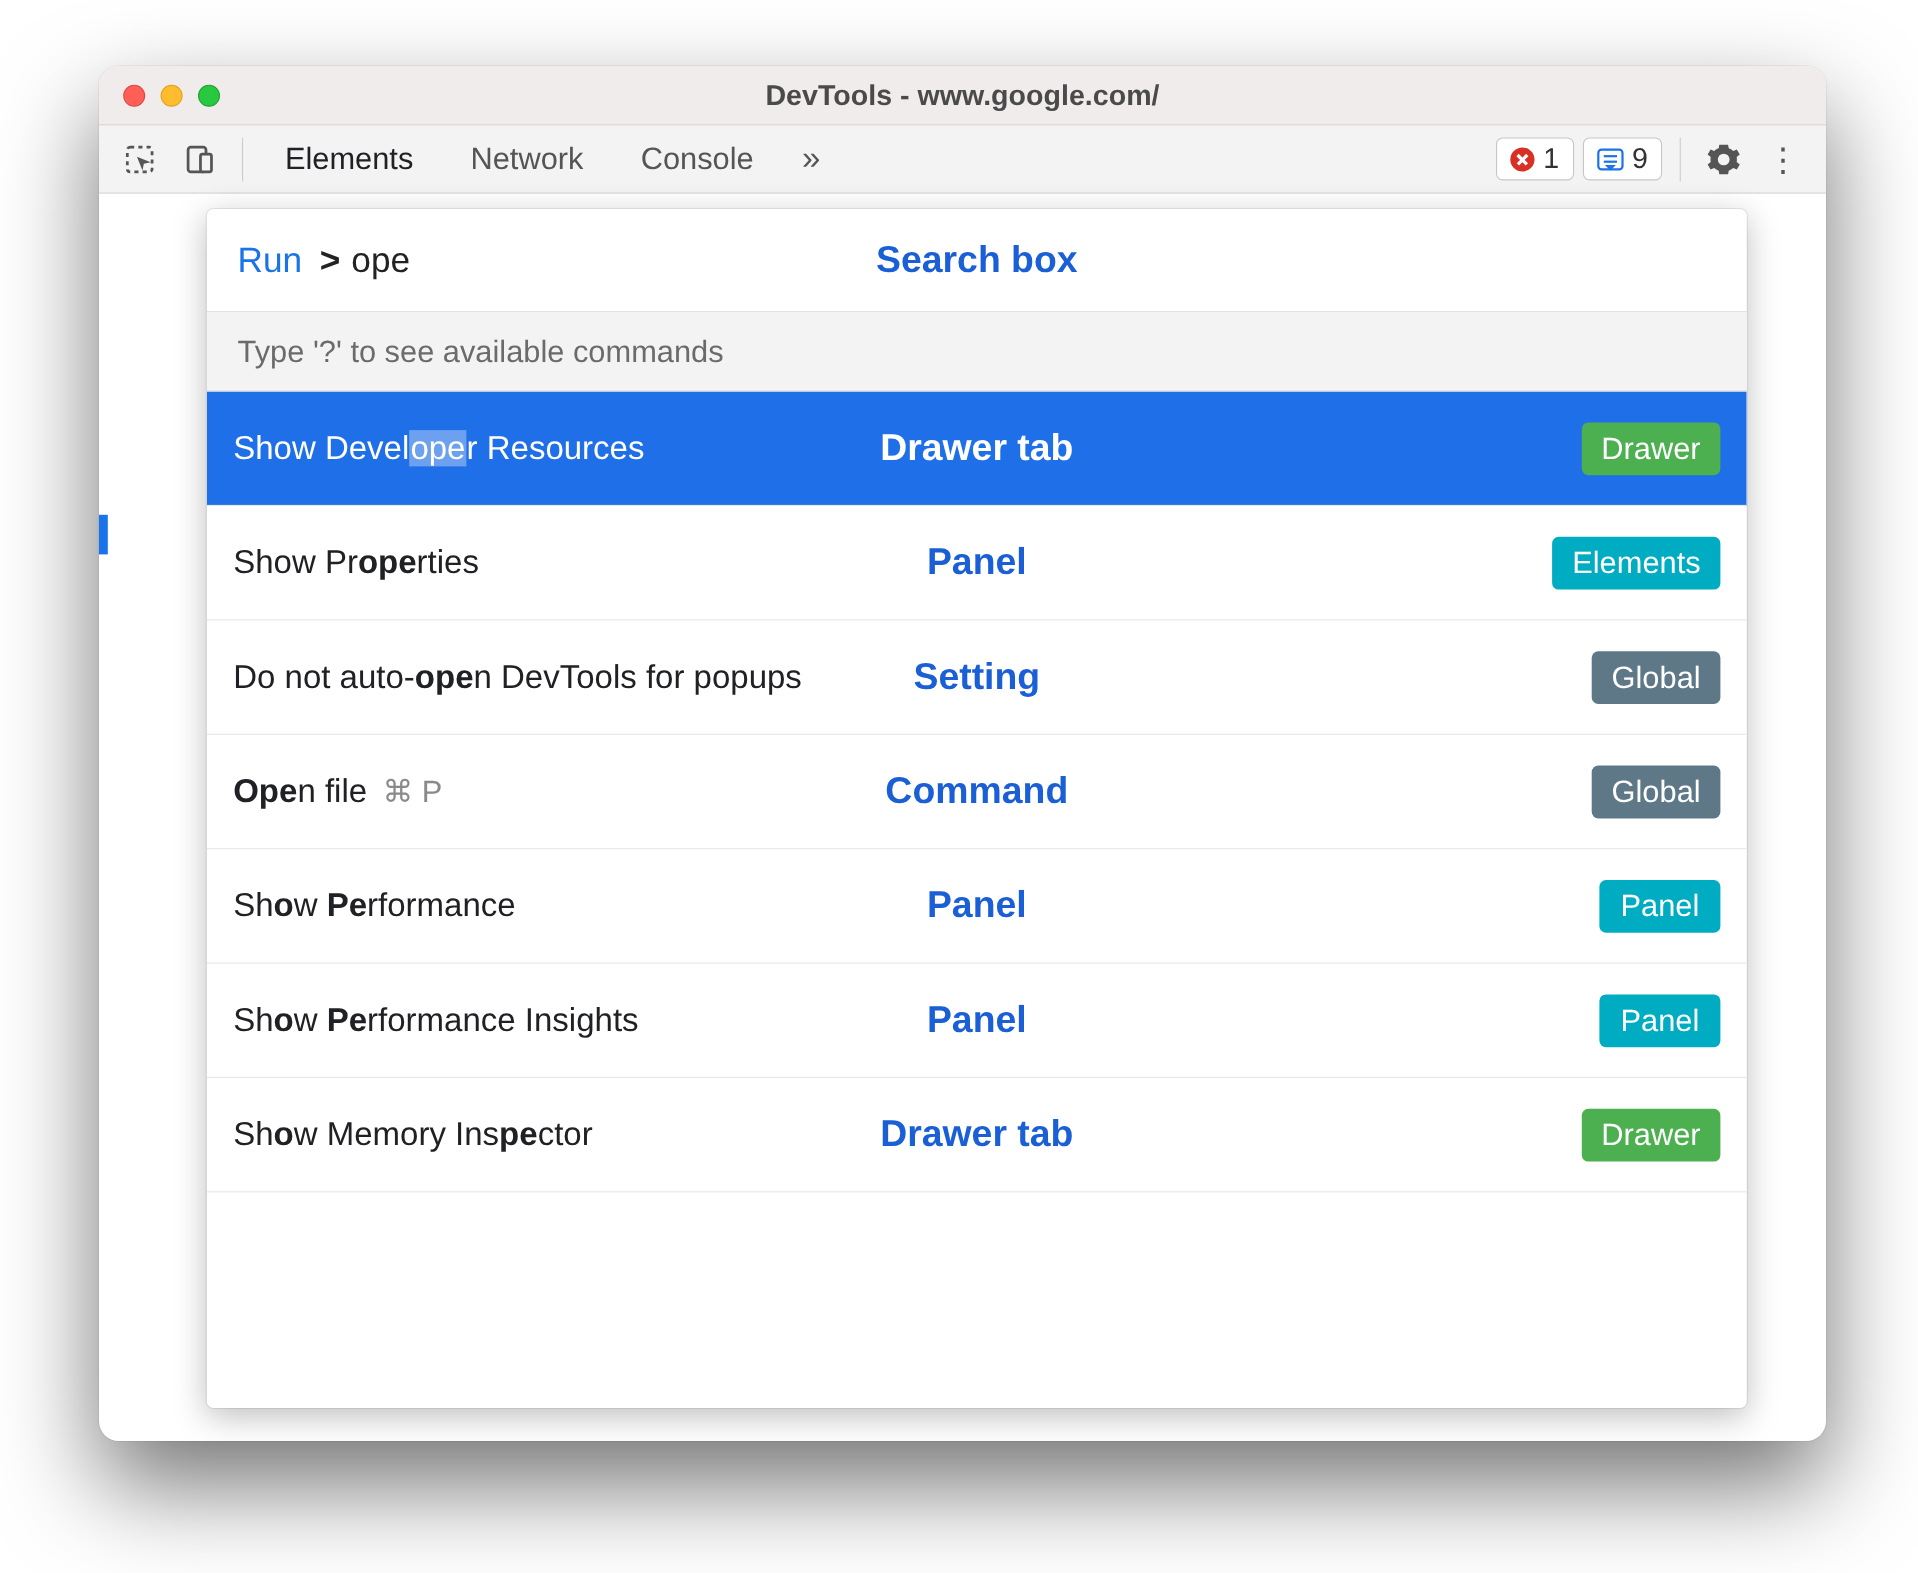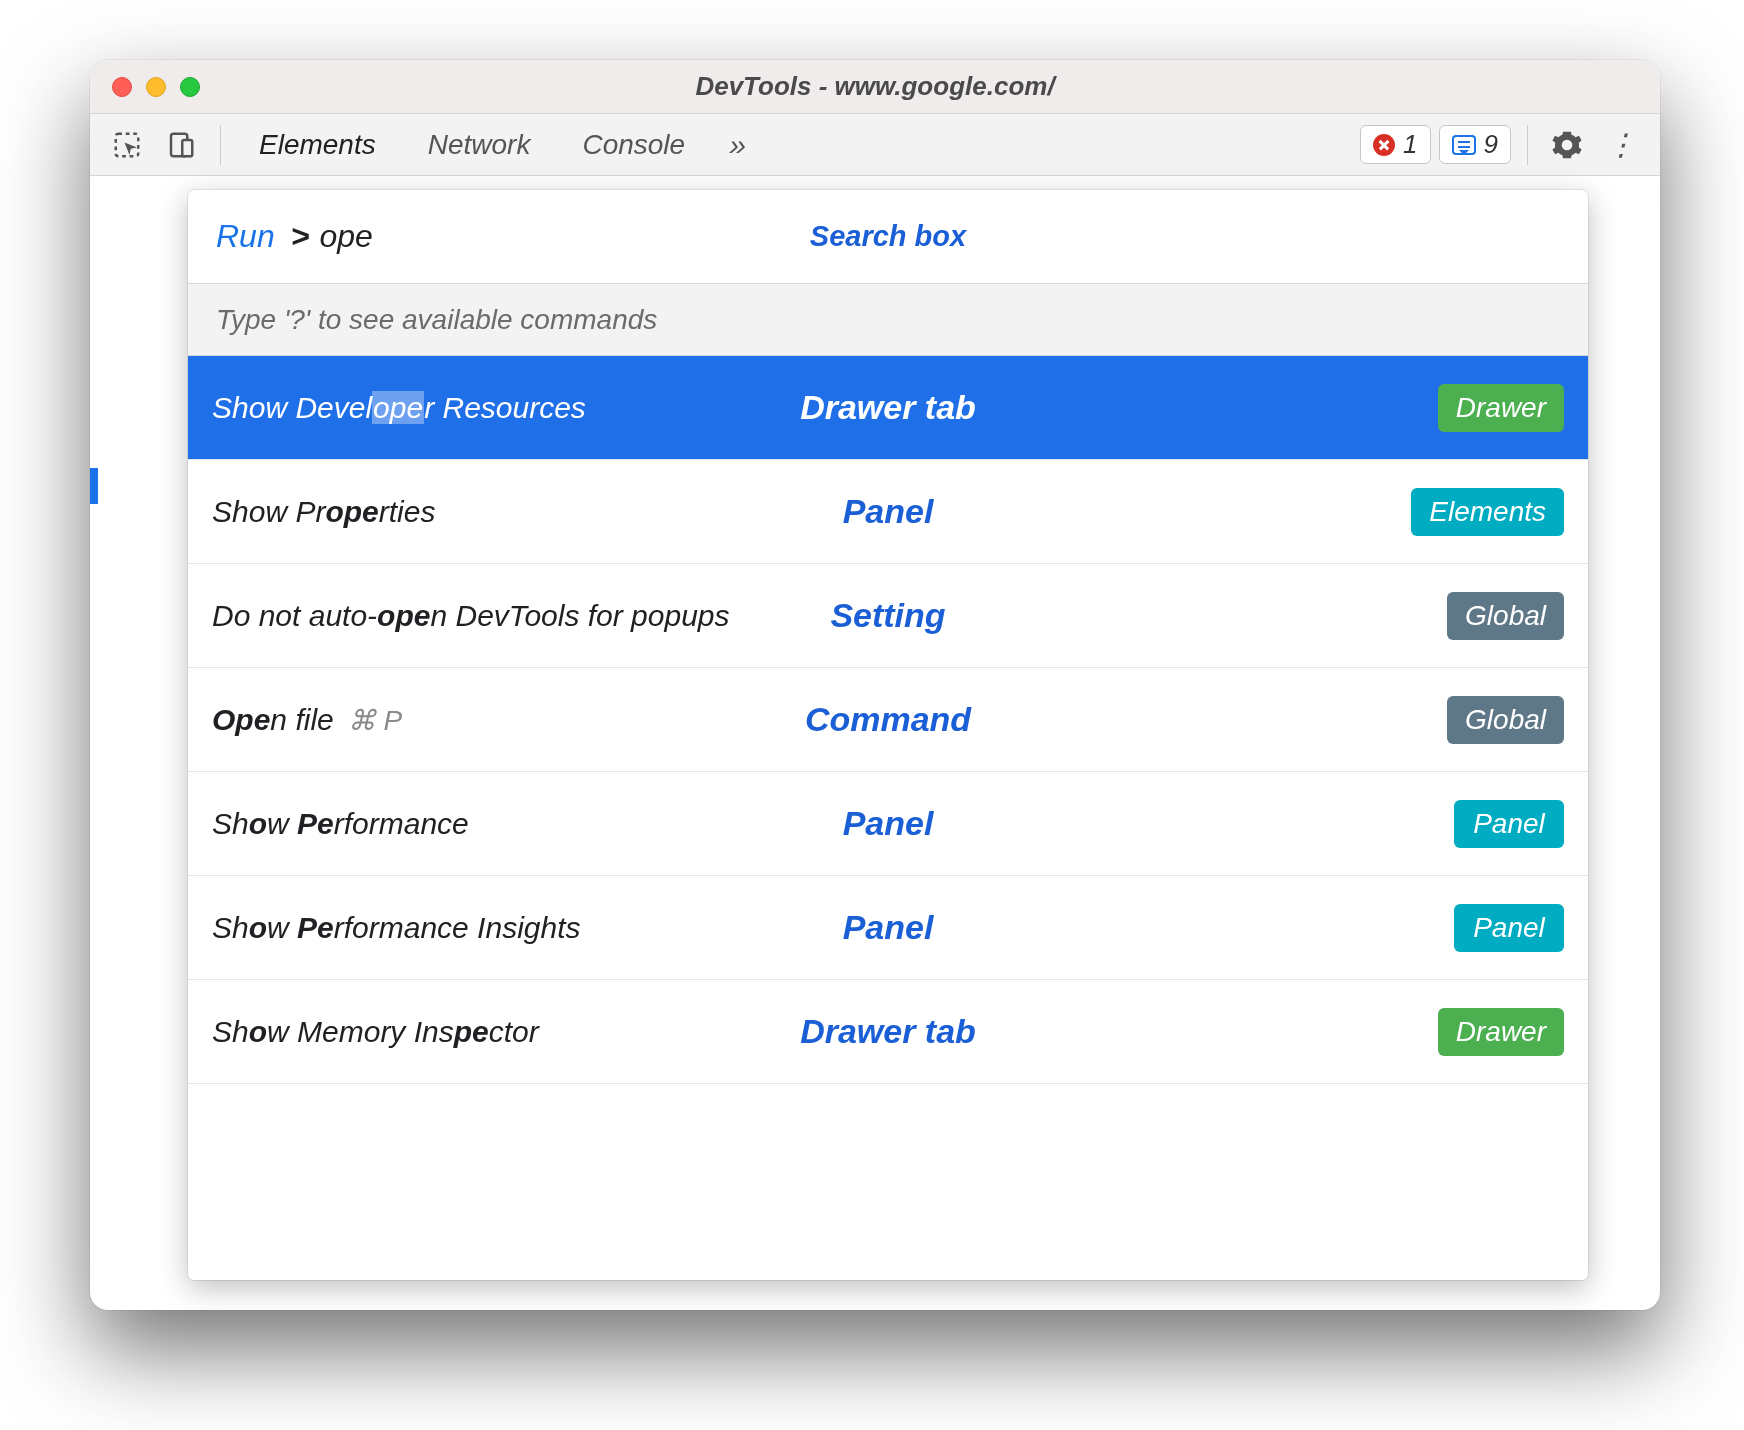--- a/index.html
+++ b/index.html
@@ -15,21 +15,21 @@
     --window-bg: #ffffff;
     --titlebar-bg: #f0ecec;
   }
   * { box-sizing: border-box; }
   html, body { margin: 0; padding: 0; width: 1744px; height: 1430px; }
   body {
     font-family: -apple-system, "Helvetica Neue", Arial, sans-serif;
     background: #fff;
     display: flex; align-items: center; justify-content: center;
   }
-  .stage { width: 1744px; height: 1430px; position: relative; font-style: italic; }
+  .stage { width: 1744px; height: 1430px; position: relative; }
   .window {
     position: absolute; left: 90px; top: 60px; width: 1570px; height: 1250px;
     background: var(--window-bg);
     border-radius: 18px;
     box-shadow: 0 40px 90px rgba(0,0,0,.55), 0 0 0 1px rgba(0,0,0,.05);
     overflow: hidden;
   }
   
   .titlebar {
     height: 54px; background: var(--titlebar-bg);
@@ -87,21 +87,21 @@
   .row {
     height:104px; display:flex; align-items:center; padding:0 24px;
     border-bottom:1px solid #e7e7e7; font-size:30px; color:#202124;
     position:relative;
   }
   .row .left { display:flex; align-items:baseline; gap:14px; flex:0 0 auto; min-width:0;}
   .row .annot {
     position:absolute; left:50%; transform:translateX(-50%);
     color: var(--blue-annotation); font-weight:700; font-size:34px;
   }
-  .search-row .annot { position:absolute; left:50%; transform:translateX(-50%); color:var(--blue-annotation); font-weight:700; font-size:29px;}
+  .search-row .annot { position:absolute; left:50%; transform:translateX(-50%); color:var(--blue-annotation); font-weight:700; font-size:34px;}
   .row .right { margin-left:auto; }
   .badge {
     display:inline-flex; align-items:center; justify-content:center;
     color:#fff; font-size:28px; padding:8px 18px; border-radius:6px; min-width:110px;
   }
   .badge.green { background: var(--badge-green); }
   .badge.teal  { background: var(--badge-teal); }
   .badge.slate { background: var(--badge-slate); }
   .row.selected { background: var(--sel-blue); color:#fff; }
   .row.selected .annot { color:#fff; }

